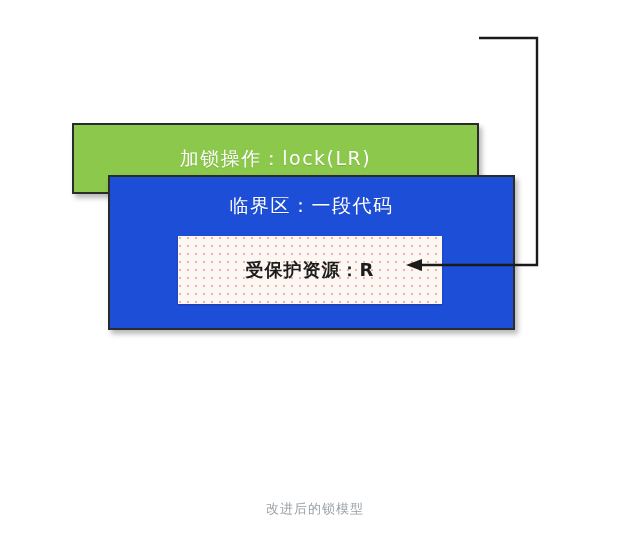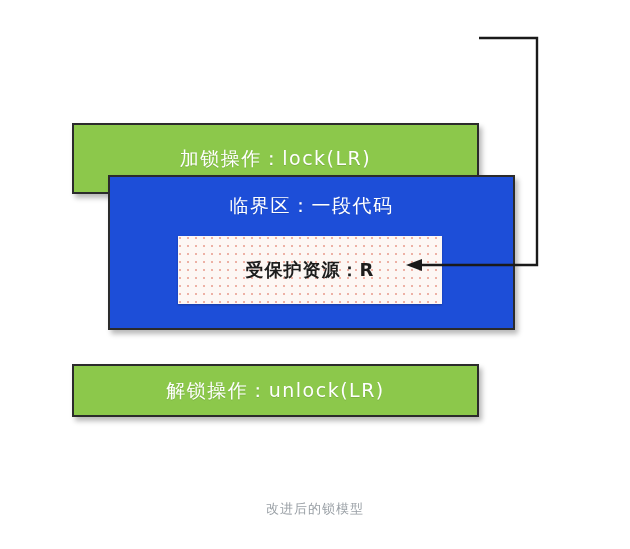--- a/index.html
+++ b/index.html
@@ -144,23 +144,20 @@
 
   <div class="block" id="block-critical-section" style="background: #1d4ed8; margin-left: 36px;">
     <div class="critical-heading">
       <span class="block-label">临界区：一段代码</span>
     </div>
     <div id="protected-resource-box">
       <span class="protected-label">受保护资源：R</span>
     </div>
   </div>
 
-  <div class="block" id="block-unlock-op" style="background: rgb(140, 200, 75);">
-    <span class="block-label">解锁操作：unlock(LR)</span>
-  </div>
 
   <svg id="connector-arrow" viewBox="0 0 630 549">
     <polyline points="479,38 537,38 537,265 418,265" fill="none" stroke="#1a1a1a" stroke-width="2.4" stroke-linejoin="miter" stroke-linecap="butt"></polyline>
     <polygon points="406,265 422,259 422,271" fill="#1a1a1a"></polygon>
   </svg>
 
   <div id="diagram-caption" style="color: rgb(154, 160, 166);">改进后的锁模型</div>
 
 </div>
 

